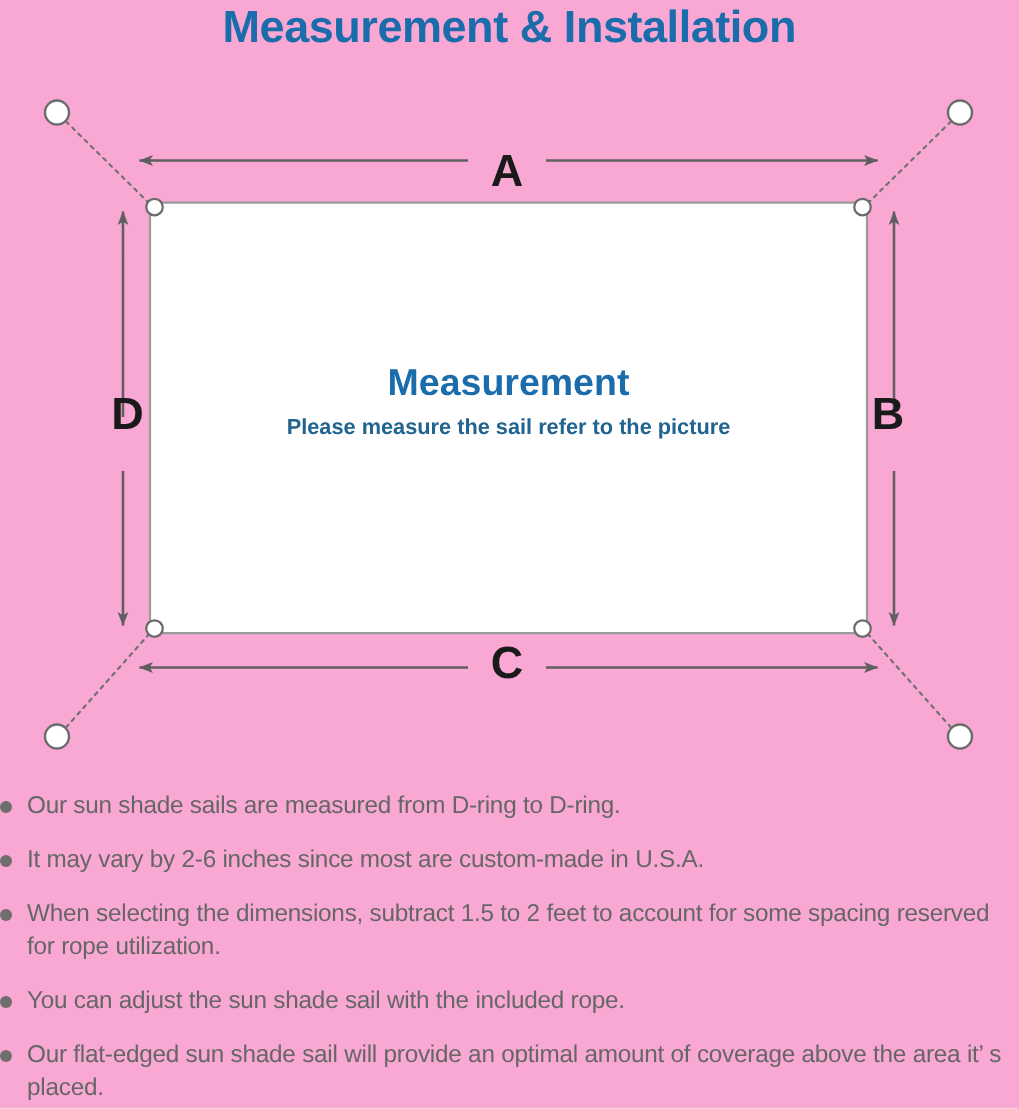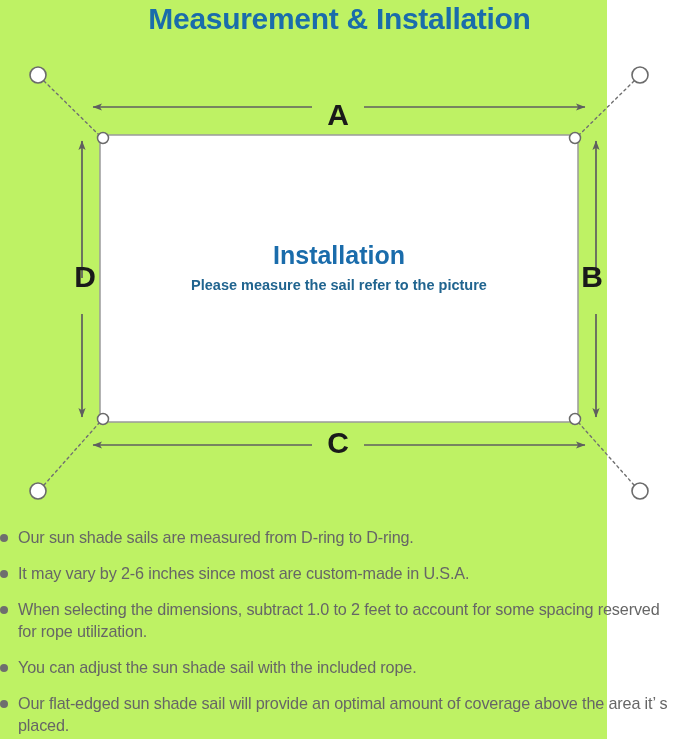--- a/index.html
+++ b/index.html
@@ -10,23 +10,23 @@
   body {
     width: 679px;
     height: 739px;
     position: relative;
     font-family: "Liberation Sans", sans-serif;
     overflow: hidden;
   }
 
   #page {
     position: relative;
-    width: 607px;
+    width: 679px;
     height: 739px;
-    background: #bef264;
+    background: #f9a8d4;
   }
 
   
   .title {
     position: absolute;
     left: 0;
     top: 0px;
     width: 679px;
     text-align: center;
     font-family: "Liberation Sans", sans-serif;
@@ -177,36 +177,36 @@
       <line x1="596" y1="262" x2="596" y2="365" marker-end="url(#ah)"></line>
     </g>
   </svg>
 
   <div class="dim-label dim-a">A</div>
   <div class="dim-label dim-b">B</div>
   <div class="dim-label dim-c">C</div>
   <div class="dim-label dim-d">D</div>
 
   <div class="center-block">
-    <div class="center-title">Installation</div>
+    <div class="center-title">Measurement</div>
     <div class="center-sub">Please measure the sail refer to the picture</div>
   </div>
 
   <div class="bullets">
     <div class="bullet-row">
       <span class="bullet-dot"></span>
       <span class="bullet-text">Our sun shade sails are measured from D-ring to D-ring.</span>
     </div>
     <div class="bullet-row">
       <span class="bullet-dot"></span>
       <span class="bullet-text">It may vary by 2-6 inches since most are custom-made in U.S.A.</span>
     </div>
     <div class="bullet-row">
       <span class="bullet-dot"></span>
-      <span class="bullet-text">When selecting the dimensions, subtract 1.0 to 2 feet to account for some spacing reserved for rope utilization.</span>
+      <span class="bullet-text">When selecting the dimensions, subtract 1.5 to 2 feet to account for some spacing reserved for rope utilization.</span>
     </div>
     <div class="bullet-row">
       <span class="bullet-dot"></span>
       <span class="bullet-text">You can adjust the sun shade sail with the included rope.</span>
     </div>
     <div class="bullet-row">
       <span class="bullet-dot"></span>
       <span class="bullet-text">Our flat-edged sun shade sail will provide an optimal amount of coverage above the area it’ s placed.</span>
     </div>
   </div>

